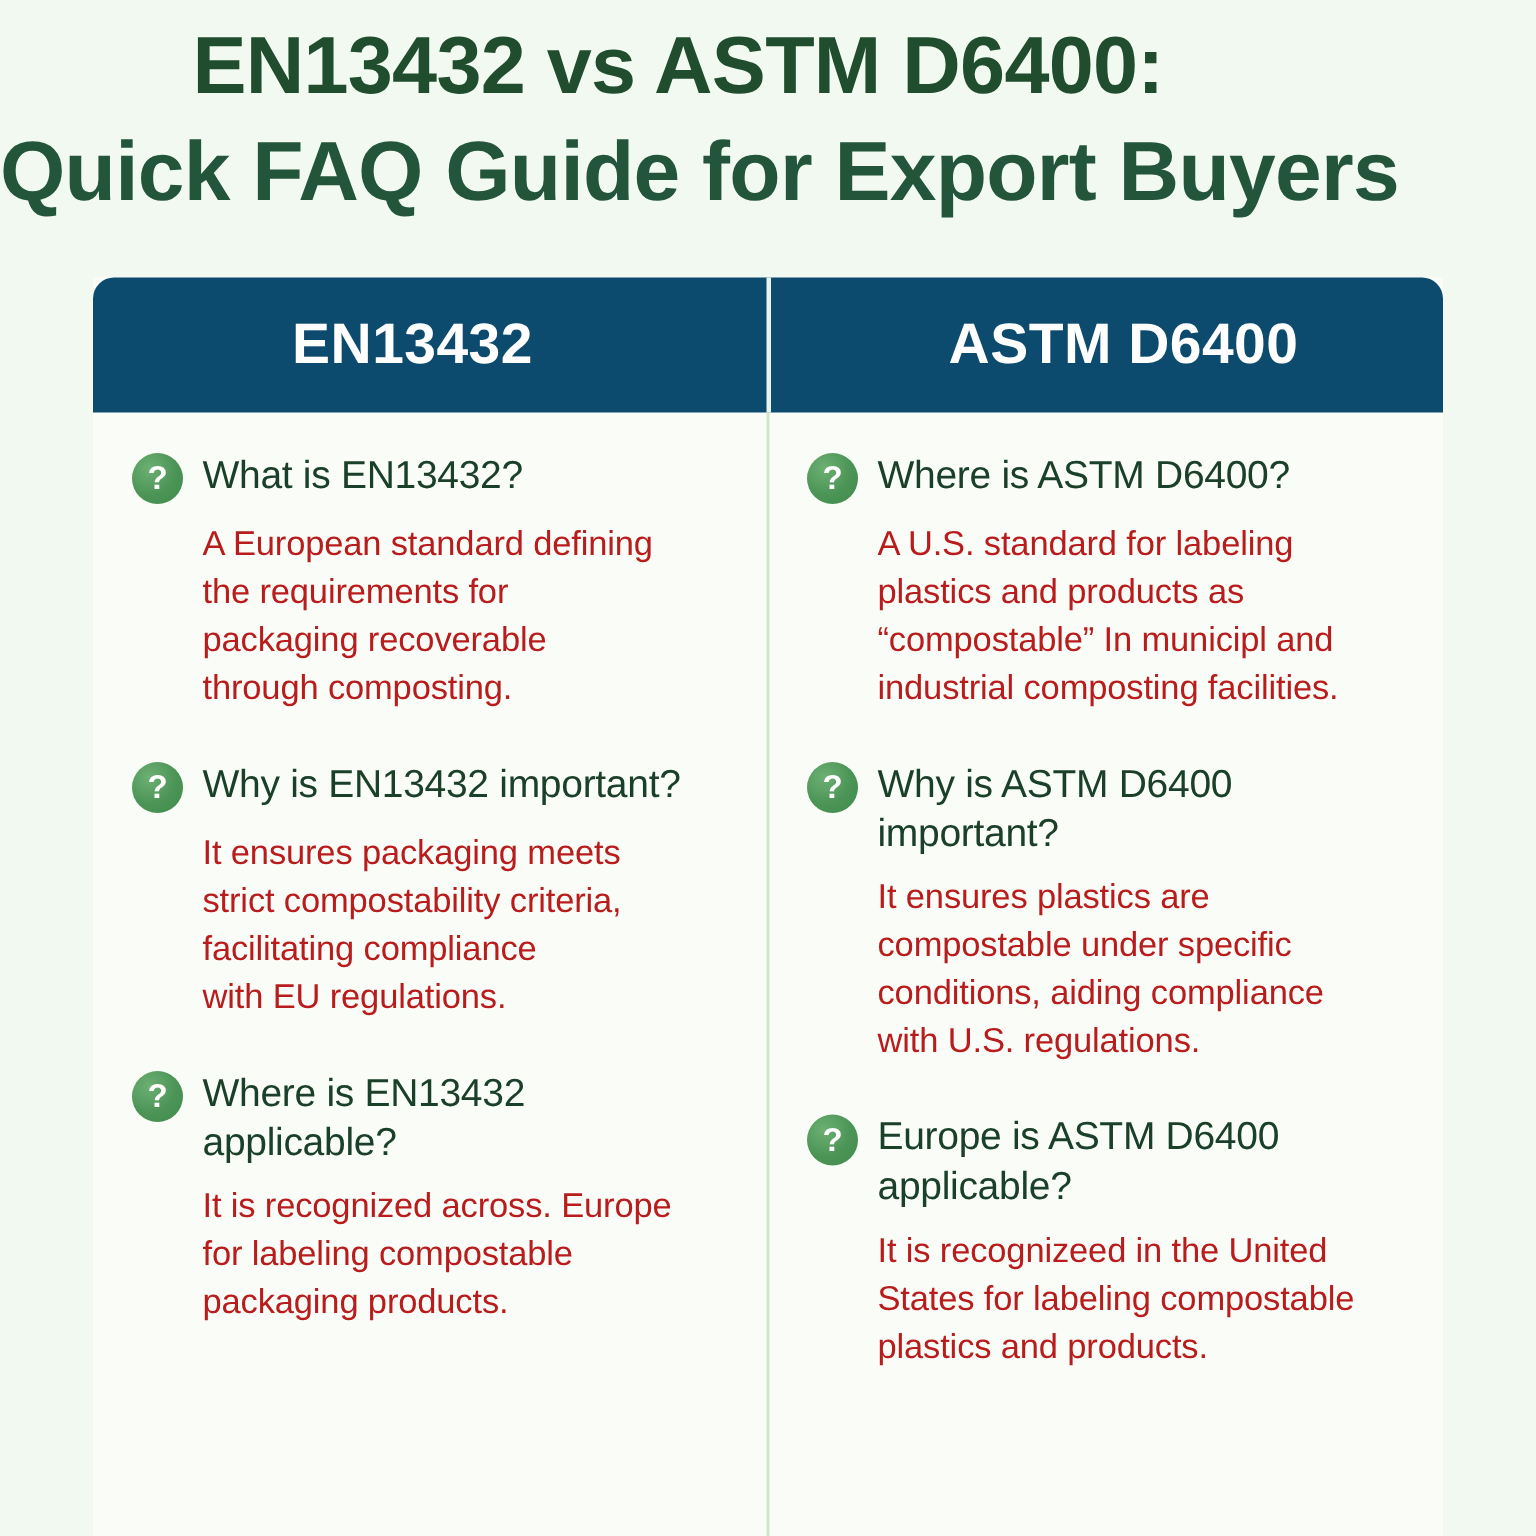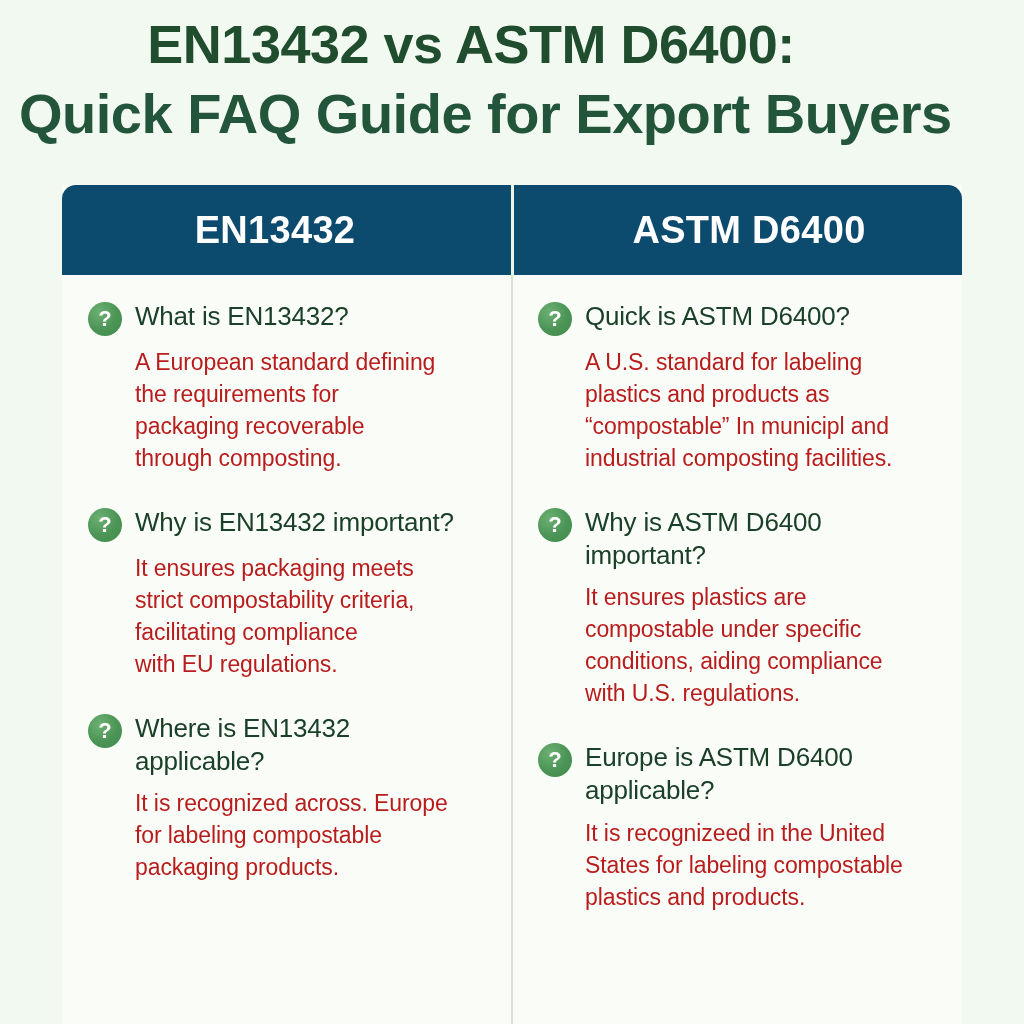--- a/index.html
+++ b/index.html
@@ -16,21 +16,20 @@
   }
 
   
   .title-block {
     position: absolute;
     left: 0;
     top: 0;
     width: 904px;
     padding-top: 14px;
     text-align: center;
-    padding-left: 19px;
   }
   .title-line1 {
     font-size: 54px;
     font-weight: bold;
     color: #1f4d2e;
     letter-spacing: -0.5px;
     line-height: 1.14;
     white-space: nowrap;
   }
   .title-line2 {
@@ -197,21 +196,21 @@
 packaging products.</div>
       </div>
 
     </div>
 
     <div class="column">
 
       <div class="faq-item">
         <div class="q-row">
           <div class="q-badge">?</div>
-          <div class="q-text">Quick is ASTM D6400?</div>
+          <div class="q-text">Where is ASTM D6400?</div>
         </div>
         <div class="answer">A U.S. standard for labeling
 plastics and products as
 “compostable” In municipl and
 industrial composting facilities.</div>
       </div>
 
       <div class="faq-item">
         <div class="q-row">
           <div class="q-badge">?</div>

